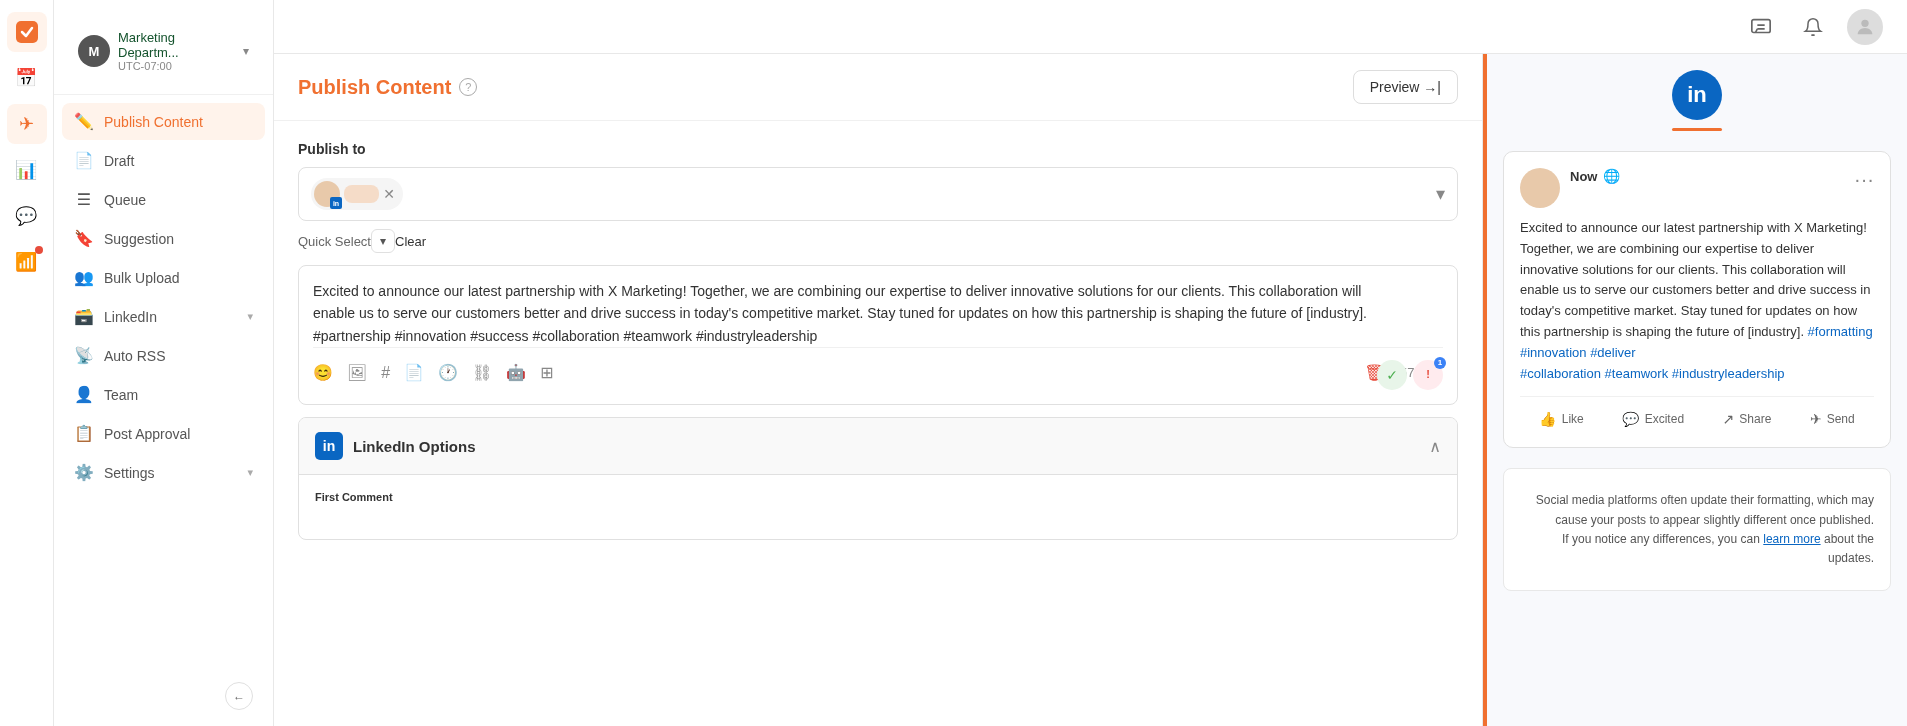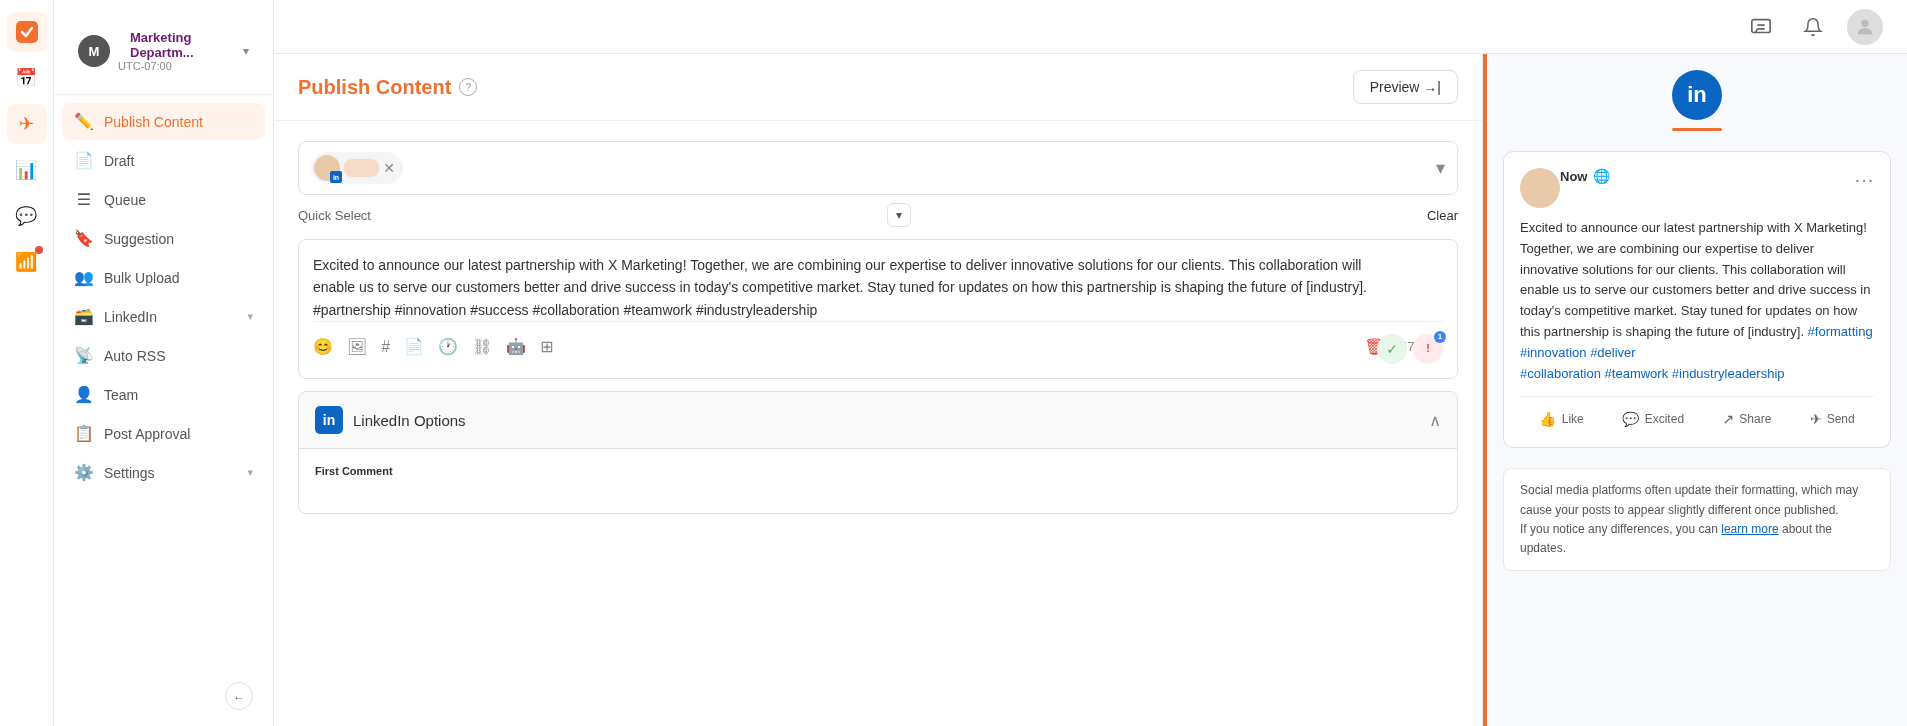--- a/index.html
+++ b/index.html
@@ -68,21 +68,21 @@
       background: #555;
       border-radius: 50%;
       color: #fff;
       display: flex;
       align-items: center;
       justify-content: center;
       font-size: 13px;
       font-weight: 600;
     }
     .org-info { flex: 1; }
-    .org-name { font-size: 13px; font-weight: 700; color: #701a75; margin-left: 12px; }
+    .org-name { font-size: 13px; font-weight: 400; color: #14532d; }
     .org-tz { font-size: 11px; color: #888; }
     .chevron-down { color: #888; font-size: 12px; }
 
     .sidebar-nav { display: flex; flex-direction: column; padding: 0 8px; gap: 2px; }
     .nav-item {
       display: flex;
       align-items: center;
       gap: 10px;
       padding: 9px 12px;
       border-radius: 8px;
@@ -267,21 +267,21 @@
       color: #fff;
       font-weight: 700;
     }
     .chip-name { font-size: 12px; color: #555; max-width: 80px; overflow: hidden; text-overflow: ellipsis; white-space: nowrap; }
     .chip-remove { font-size: 14px; color: #888; cursor: pointer; line-height: 1; }
     .publish-to-expand { margin-left: auto; font-size: 18px; color: #888; cursor: pointer; }
 
     .quick-select-row {
       display: flex;
       align-items: center;
-      justify-content: space-between;
+      justify-content: flex-start;
       margin-bottom: 12px;
     }
     .quick-select-label { font-size: 13px; color: #666; }
     .quick-select-btn {
       display: flex;
       align-items: center;
       gap: 4px;
       padding: 4px 8px;
       border: 1px solid #e0e0e0;
       border-radius: 6px;
@@ -388,21 +388,21 @@
       height: 28px;
       background: #0a66c2;
       border-radius: 5px;
       display: flex;
       align-items: center;
       justify-content: center;
       color: #fff;
       font-size: 14px;
       font-weight: 700;
     }
-    .li-options-title { font-size: 15px; font-weight: 400; color: #333; }
+    .li-options-title { font-size: 15px; font-weight: 700; color: #333; }
     .li-options-chevron { margin-left: auto; font-size: 16px; color: #888; cursor: pointer; }
 
     .li-options-body { padding: 16px; }
     .first-comment-label { font-size: 11px; font-weight: 600; color: #333; margin-bottom: 20px; }
     .first-comment-input {
       width: 100%;
       border: 1px solid #e0e0e0;
       border-radius: 6px;
       padding: 10px 12px;
       font-size: 13px;
@@ -449,21 +449,21 @@
     .li-post-card {
       margin: 8px 16px;
       background: #fff;
       border-radius: 10px;
       border: 1px solid #e0e0e0;
       padding: 16px;
     }
     .li-post-header {
       display: flex;
       align-items: flex-start;
-      gap: 0;
+      gap: 10px;
       margin-bottom: 10px;
     }
     .li-post-avatar {
       width: 40px;
       height: 40px;
       border-radius: 50%;
       background: #e8c9aa;
       flex-shrink: 0;
     }
     .li-post-meta { flex: 1; }
@@ -491,28 +491,28 @@
       font-size: 12px;
       color: #666;
       cursor: pointer;
       padding: 4px 8px;
       border-radius: 4px;
     }
     .li-action-icon { font-size: 14px; }
 
     .preview-notice {
       margin: 12px 16px;
-      padding: 12px 16px;
+      padding: 22px 16px;
       background: #fff;
       border-radius: 8px;
       border: 1px solid #e8e8e8;
       font-size: 12px;
       color: #555;
       line-height: 1.6;
-      text-align: left;
+      text-align: right;
     }
     .preview-notice a { color: #0a66c2; }
 
     
     .panel-orange-border {
       width: 4px;
       background: #f07030;
       flex-shrink: 0;
     }
   </style>
@@ -628,20 +628,21 @@
         <div class="publish-title-row">
           <span class="publish-title">Publish Content</span>
           <div class="help-icon">?</div>
         </div>
         <button class="preview-btn">
           <span>Preview →|</span>
         </button>
       </div>
 
       <div class="publish-body">
+        <div class="section-label">Publish to</div>
 
         <div class="publish-to-box">
           <div class="account-chip">
             <div style="position:relative; display:inline-block;">
               <div class="account-chip-avatar"></div>
               <div class="account-chip-li-badge">in</div>
             </div>
             <span class="chip-name" style="background:#f5dcc8; border-radius:8px; padding:2px 6px;">&nbsp;&nbsp;&nbsp;&nbsp;&nbsp;&nbsp;&nbsp;</span>
             <span class="chip-remove">✕</span>
           </div>

